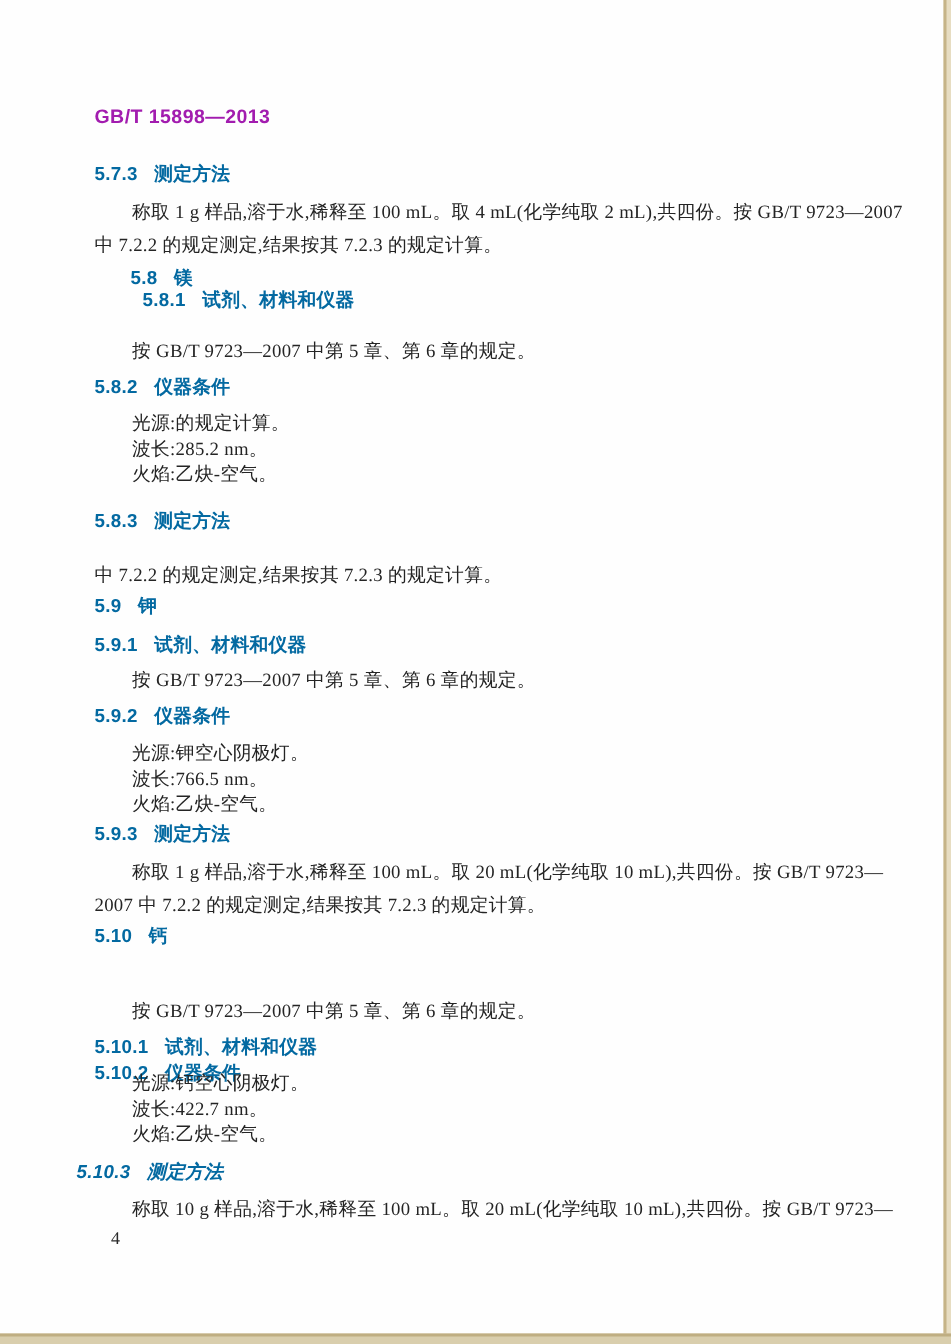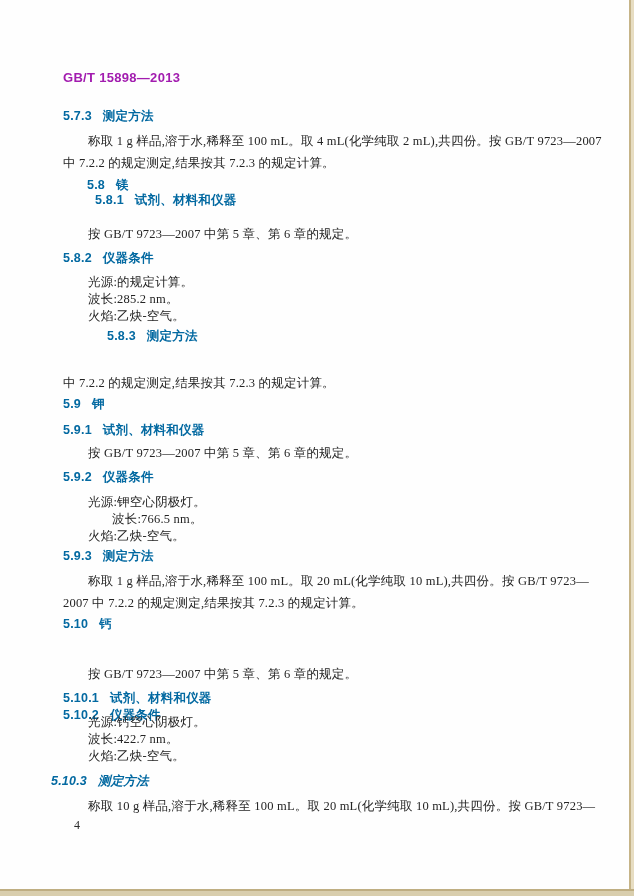--- a/index.html
+++ b/index.html
@@ -41,39 +41,39 @@
   </div>
   <div class="bl" style="top:227px;left:88px;">按 GB/T 9723—2007 中第 5 章、第 6 章的规定。</div>
 
   <div class="hd" style="top:251px;left:63px;">
     <span class="num">5.8.2</span><span>仪器条件</span>
   </div>
   <div class="bl" style="top:275px;left:88px;">光源:的规定计算。</div>
   <div class="bl" style="top:292px;left:88px;">波长:285.2 nm。</div>
   <div class="bl" style="top:309px;left:88px;">火焰:乙炔-空气。</div>
 
-  <div class="hd" style="top:329px;left:63px;margin-left:44px;">
+  <div class="hd" style="top:340px;left:63px;">
     <span class="num">5.8.3</span><span>测定方法</span>
   </div>
   <div class="bl" style="top:376px;left:63px;">中 7.2.2 的规定测定,结果按其 7.2.3 的规定计算。</div>
 
   <div class="hd" style="top:397px;left:63px;">
     <span class="num">5.9</span><span>钾</span>
   </div>
 
   <div class="hd" style="top:423px;left:63px;">
     <span class="num">5.9.1</span><span>试剂、材料和仪器</span>
   </div>
   <div class="bl" style="top:446px;left:88px;">按 GB/T 9723—2007 中第 5 章、第 6 章的规定。</div>
 
   <div class="hd" style="top:470px;left:63px;">
     <span class="num">5.9.2</span><span>仪器条件</span>
   </div>
   <div class="bl" style="top:495px;left:88px;">光源:钾空心阴极灯。</div>
-  <div class="bl" style="top:512px;left:88px;margin-left:24px;">波长:766.5 nm。</div>
+  <div class="bl" style="top:512px;left:88px;">波长:766.5 nm。</div>
   <div class="bl" style="top:529px;left:88px;">火焰:乙炔-空气。</div>
 
   <div class="hd" style="top:549px;left:63px;">
     <span class="num">5.9.3</span><span>测定方法</span>
   </div>
   <div class="bl" style="top:574px;left:88px;">称取 1 g 样品,溶于水,稀释至 100 mL。取 20 mL(化学纯取 10 mL),共四份。按 GB/T 9723—</div>
   <div class="bl" style="top:596px;left:63px;">2007 中 7.2.2 的规定测定,结果按其 7.2.3 的规定计算。</div>
 
   <div class="hd" style="top:617px;left:63px;">
     <span class="num">5.10</span><span>钙</span>

